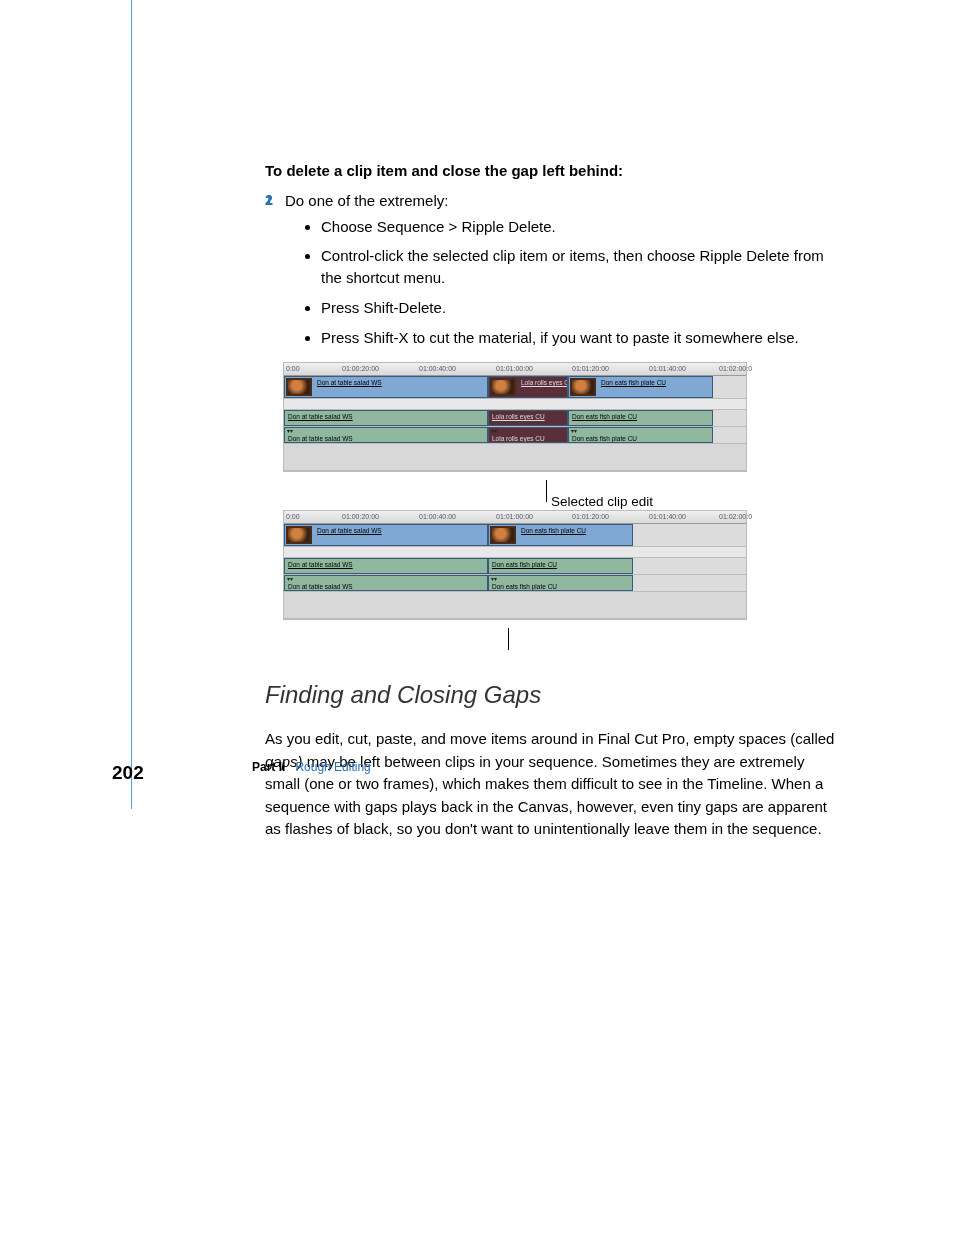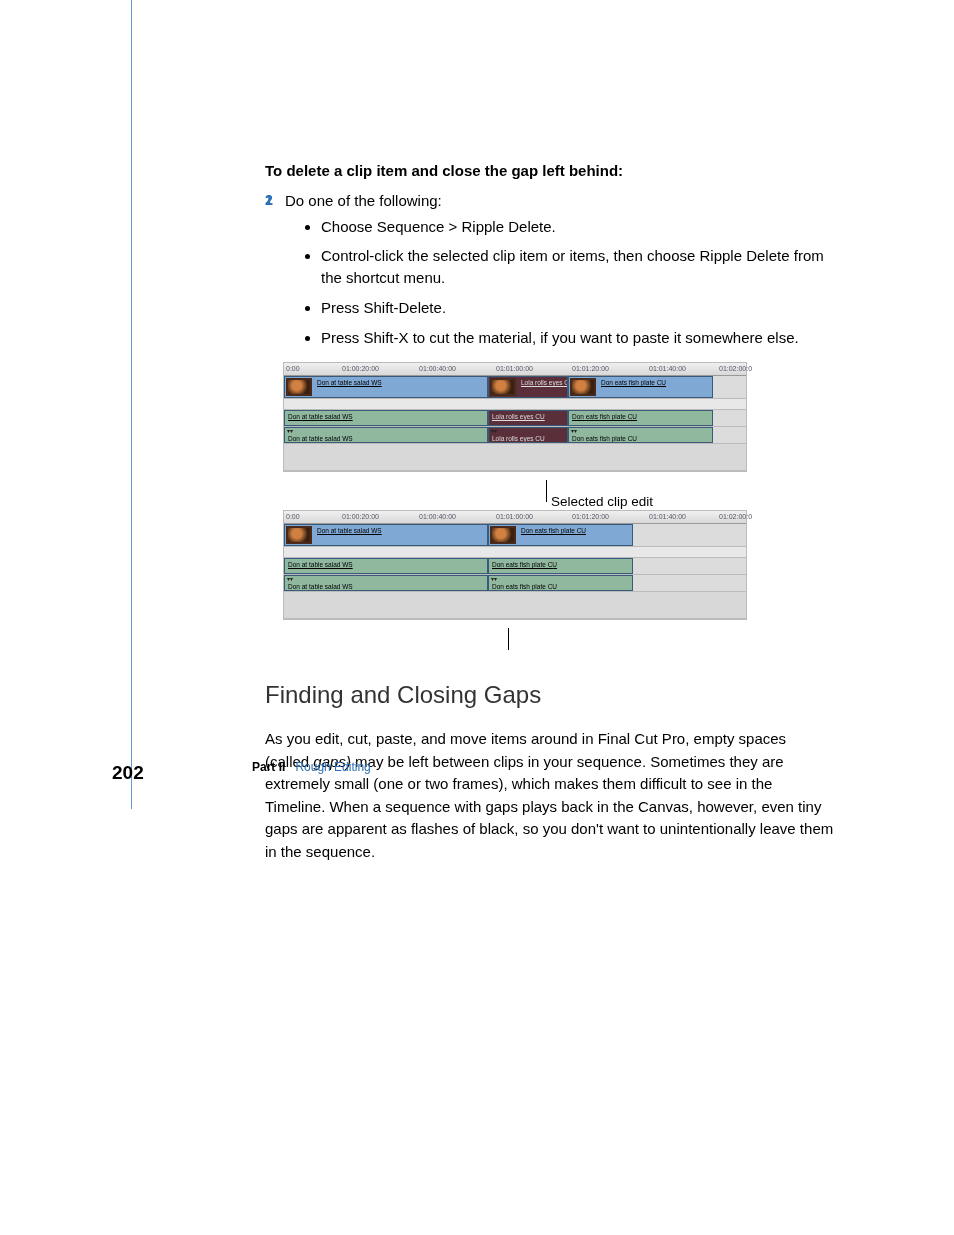--- a/index.html
+++ b/index.html
@@ -1,16 +1,16 @@
 <!DOCTYPE html>
 <html><head>
 <meta charset="utf-8">
 <style>
   html,body{margin:0;padding:0;background:#fff;font-family:"Lucida Grande","Helvetica Neue",Arial,sans-serif;color:#000;font-size:15px;line-height:1.45}
-  .page{width:954px;height:869px;position:relative;margin:0 auto;box-sizing:border-box;padding:160px 120px 0 100px}
+  .page{width:954px;height:869px;position:relative;margin:0 auto;box-sizing:border-box;padding:160px 72px 0 100px}
   .left-rule{position:absolute;left:131px;top:0;bottom:60px;width:1px;background:#5a9dd8}
   .content{margin-left:165px;max-width:575px}
   .task-head{font-weight:bold;margin-bottom:6px}
   ol.steps{list-style:none;padding:0;margin:0 0 8px 0}
   ol.steps>li{position:relative;padding-left:20px;margin-bottom:8px}
   ol.steps>li .num{position:absolute;left:0;top:0;color:#2a6fb5;font-weight:bold;font-size:14px}
   ul.sub{list-style:disc;padding-left:36px;margin:4px 0 0 0}
   ul.sub>li{margin-bottom:8px}
   .figure{margin:14px 0 12px 0;position:relative}
   .timeline{border:1px solid #bbb;background:#e4e4e4;width:462px;position:relative;font-size:7px;font-family:Arial,sans-serif}
@@ -24,21 +24,21 @@
   .clip .lbl2{left:32px}
   .clip.blue{background:#7fa8d4}
   .clip.green{background:#8fb89f}
   .clip.maroon{background:#5a2f3a;color:#eee}
   .clip.maroon .lbl{color:#ddd}
   .thumb{position:absolute;left:1px;top:1px;width:26px;bottom:1px;background:#4a2a1a}
   .thumb::after{content:"";position:absolute;inset:2px;background:radial-gradient(circle at 40% 40%,#d08040 0 30%,#3a2010 70%)}
   .audmark{position:absolute;left:2px;top:-1px;font-size:6px;color:#222}
   .callout{position:absolute;width:1px;background:#000}
   .callout-lbl{position:absolute;font-size:13.5px;color:#000;line-height:1.35}
-  .section-title{font-size:24px;color:#333;margin:58px 0 10px 0;font-family:"Lucida Grande",Arial,sans-serif;font-weight:normal}
+  .section-title{font-style:italic;font-size:24px;color:#333;margin:58px 0 10px 0;font-family:"Lucida Grande",Arial,sans-serif;font-weight:normal}
   .para{font-size:15px;line-height:1.5}
   .para em{font-style:italic}
   .footer{position:absolute;left:0;bottom:110px;width:100%}
   .footer .pg{position:absolute;left:112px;font-weight:bold;color:#000;font-size:19px}
   .footer .pt{position:absolute;left:252px;font-size:12px}
   .footer .pt b{font-weight:bold;color:#000}
   .footer .pt span{color:#2a6fb5}
 </style>
 </head>
 <body>
@@ -48,21 +48,21 @@
 
   <div class="content">
     <div class="task-head">To delete a clip item and close the gap left behind:</div>
 
     <ol class="steps">
       <li>
         <span class="num">1</span>
       </li>
       <li>
         <span class="num">2</span>
-        <span>Do one of the following:</span>
+        <span>Do one of the extremely:</span>
         <ul class="sub">
           <li>Choose Sequence &gt; Ripple Delete.</li>
           <li>Control-click the selected clip item or items, then choose Ripple Delete from the shortcut menu.</li>
           <li>Press Shift-Delete.</li>
           <li>Press Shift-X to cut the material, if you want to paste it somewhere else.</li>
         </ul>
       </li>
     </ol>
 
     <div class="figure" style="margin-left:18px">

